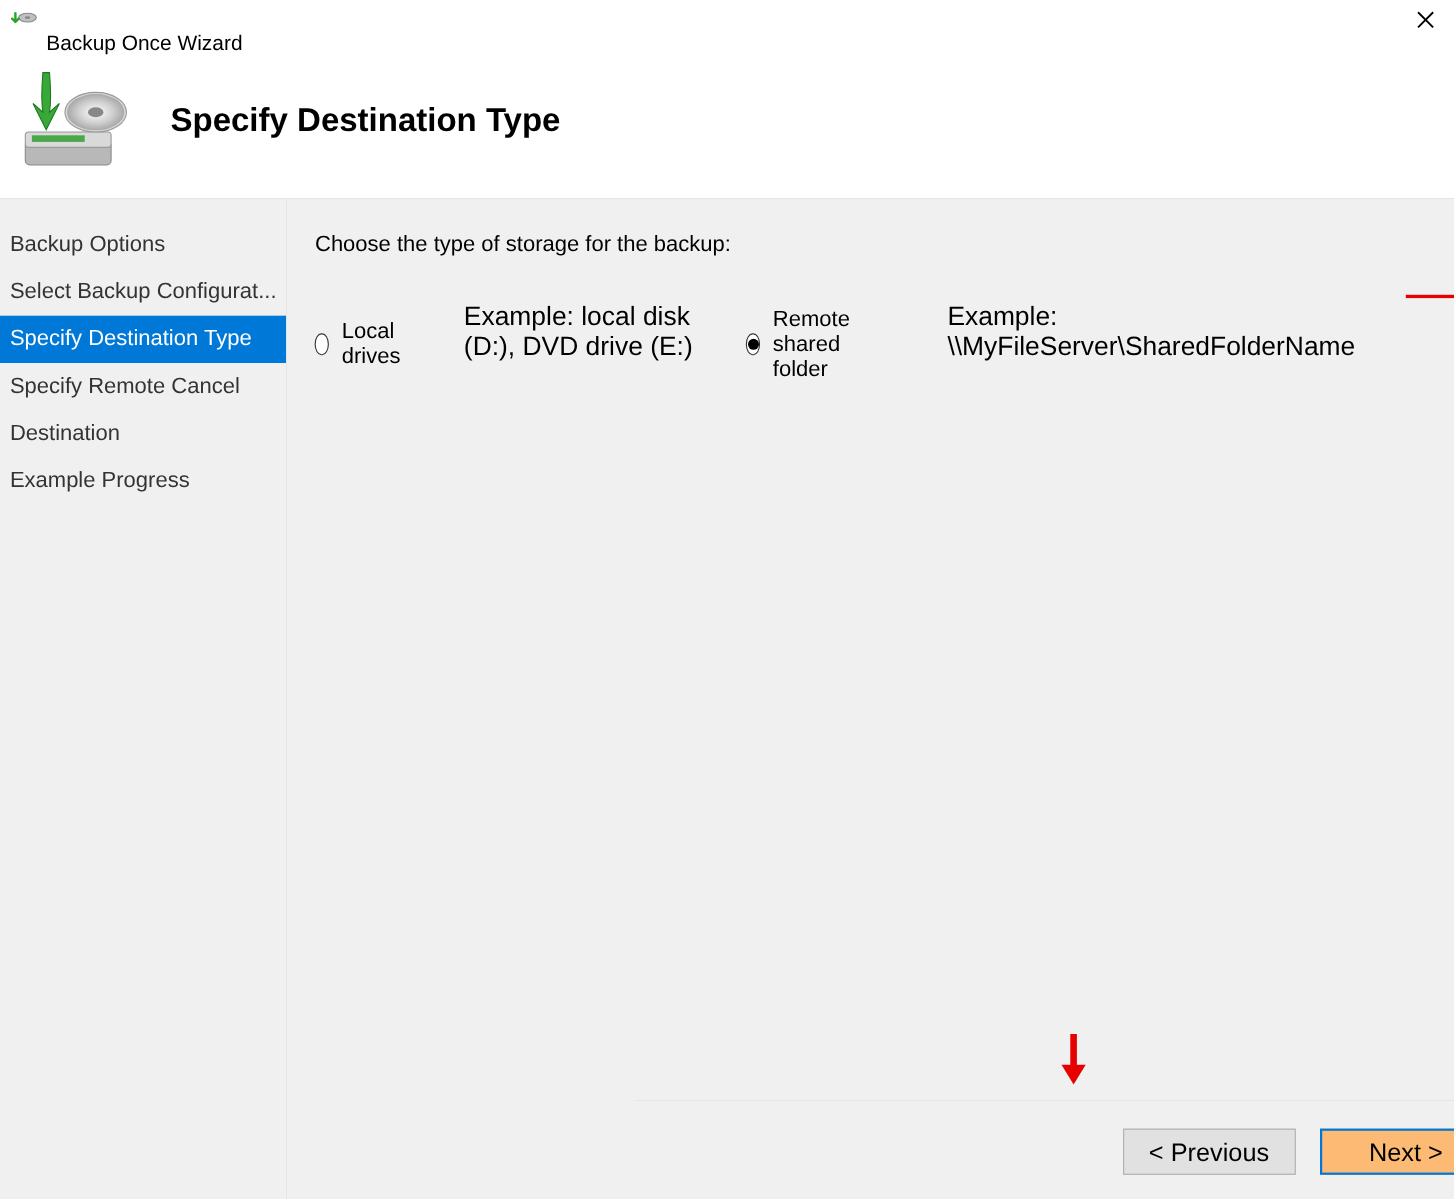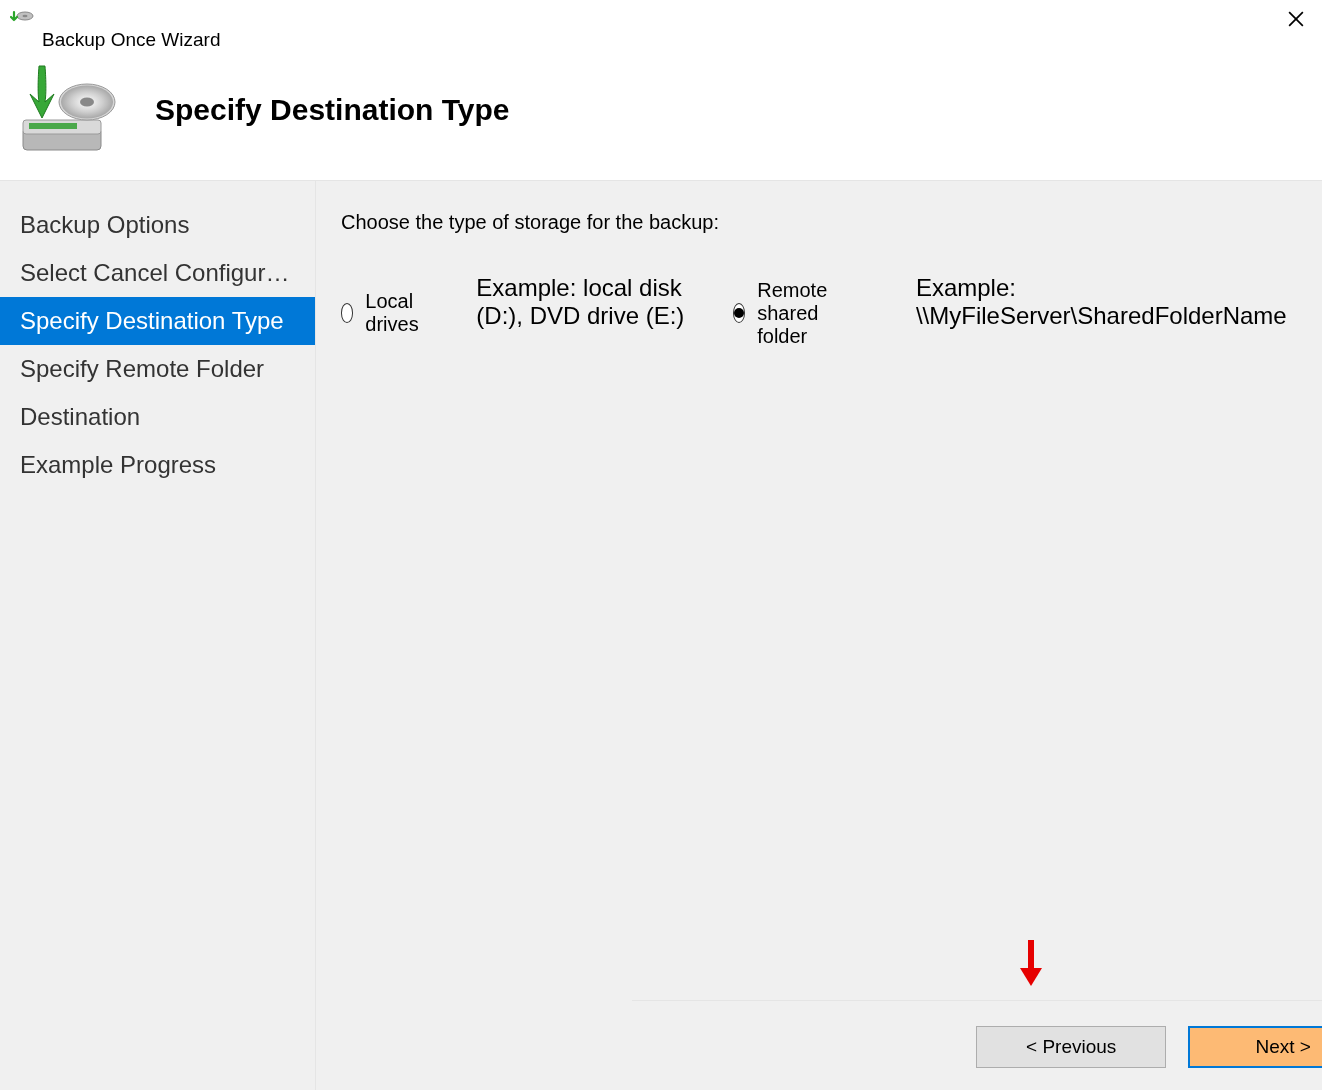--- a/index.html
+++ b/index.html
@@ -63,22 +63,22 @@
       background: #f0f0f0;
       border-top: 1px solid #e5e5e5;
     }
     .sidebar {
       width: 316px;
       background: #f0f0f0;
       padding-top: 20px;
       border-right: 1px solid #e5e5e5;
     }
     .sidebar-item {
-      padding: 10px 20px;
-      font-size: 24px;
+      padding: 10px 9px;
+      font-size: 20px;
       color: #333;
       cursor: pointer;
       white-space: nowrap;
       overflow: hidden;
       text-overflow: ellipsis;
     }
     .sidebar-item.active {
       background: #0078d7;
       color: #fff;
     }
@@ -150,23 +150,23 @@
       height: 50px;
     }
     .footer {
       position: absolute;
       bottom: 22px;
       right: 28px;
       display: flex;
       gap: 22px;
     }
     .wiz-btn {
-      width: 190px;
+      width: 157px;
       height: 42px;
-      font-size: 19px;
+      font-size: 23px;
       background: #e1e1e1;
       border: 1px solid #adadad;
       color: #000;
       cursor: pointer;
       display: flex;
       align-items: center;
       justify-content: center;
     }
     .wiz-btn:disabled {
       color: #a0a0a0;
@@ -233,27 +233,27 @@
   <h1 class="page-title">Specify Destination Type</h1>
 </div>
 
 <div class="body">
 
   <div class="sidebar">
     <div class="sidebar-item">
       <span>Backup Options</span>
     </div>
     <div class="sidebar-item">
-      <span>Select Cancel Configurat...</span>
+      <span>Select Backup Configurat...</span>
     </div>
     <div class="sidebar-item active">
       <span>Specify Destination Type</span>
     </div>
     <div class="sidebar-item">
-      <span>Specify Remote Folder</span>
+      <span>Specify Remote Cancel</span>
     </div>
     <div class="sidebar-item">
       <span>Destination</span>
     </div>
     <div class="sidebar-item">
       <span>Example Progress</span>
     </div>
   </div>
 
   <div class="main">

